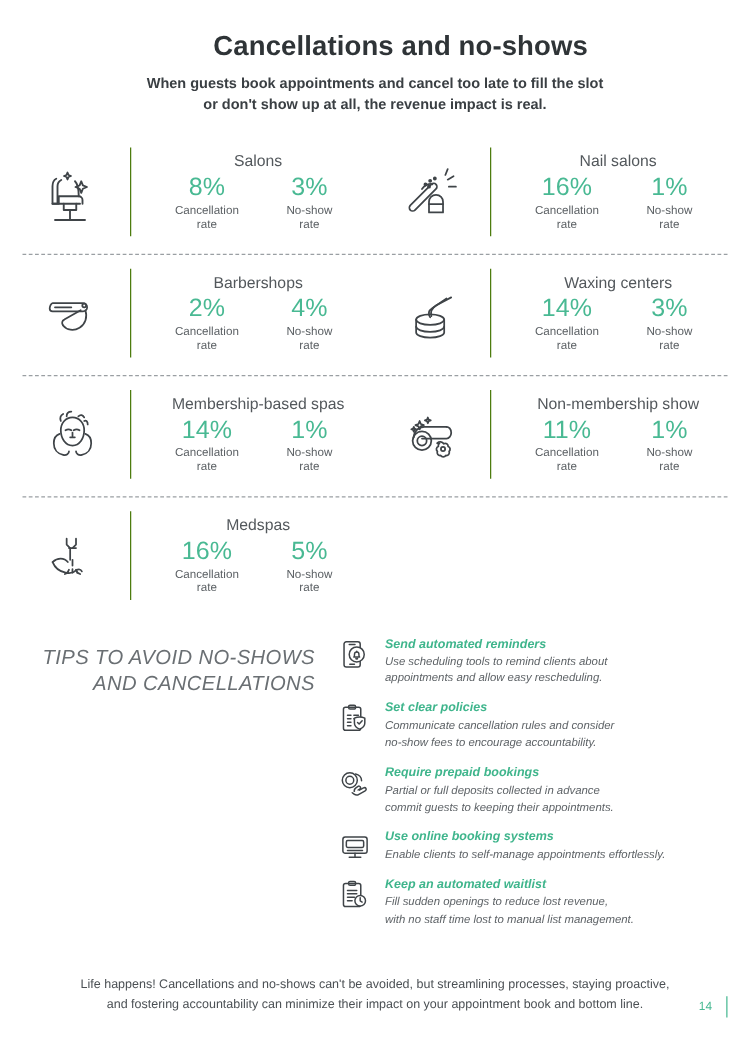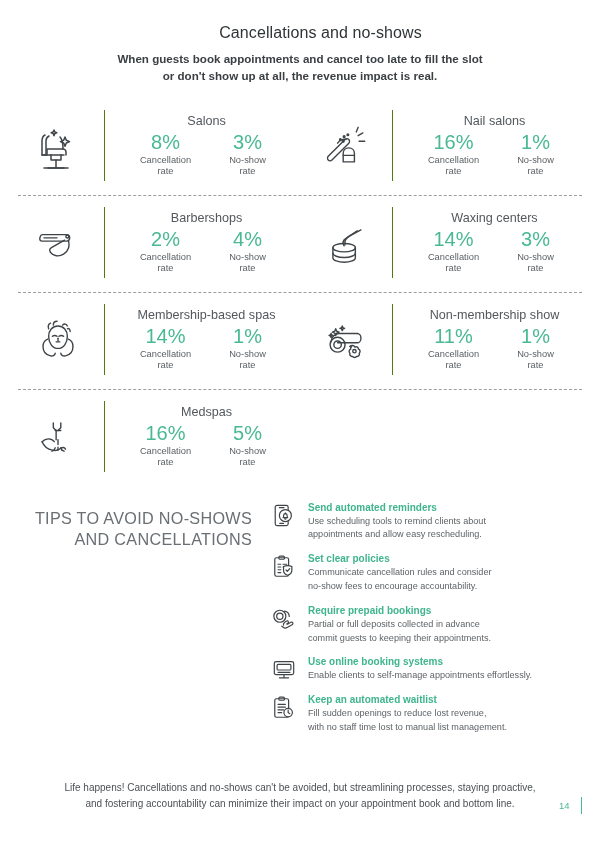--- a/index.html
+++ b/index.html
@@ -8,22 +8,22 @@
     background: #ffffff;
     font-family: "Liberation Sans", sans-serif;
     color: #3c3c3c;
     overflow: hidden;
   }
   .page { position: relative; width: 600px; height: 848px; padding: 0; }
 
   
   .header { padding-top: 24px; text-align: center; }
   .title {
-    font-size: 16px;
-    font-weight: normal;
+    font-size: 22px;
+    font-weight: bold;
     color: #2f3437;
     letter-spacing: .1px;
     margin-left: 41px;
   }
   .subtitle {
     margin-top: 9px;
     font-size: 11.6px;
     font-weight: bold;
     line-height: 1.45;
     color: #3a3f43;
@@ -80,20 +80,21 @@
     margin: 0 6px;
     border-top: 1px dashed #9a9fa3;
   }
 
   
   .tips-wrap {
     display: flex;
     margin-top: 14px;
     padding: 0 22px 0 26px;
     gap: 10px;
+    font-style: italic;
   }
   .tips-heading {
     flex: 0 0 236px;
     text-align: right;
     padding-top: 8px;
     padding-right: 10px;
     font-size: 16.2px;
     line-height: 1.35;
     color: #6a6f73;
     letter-spacing: .3px;

